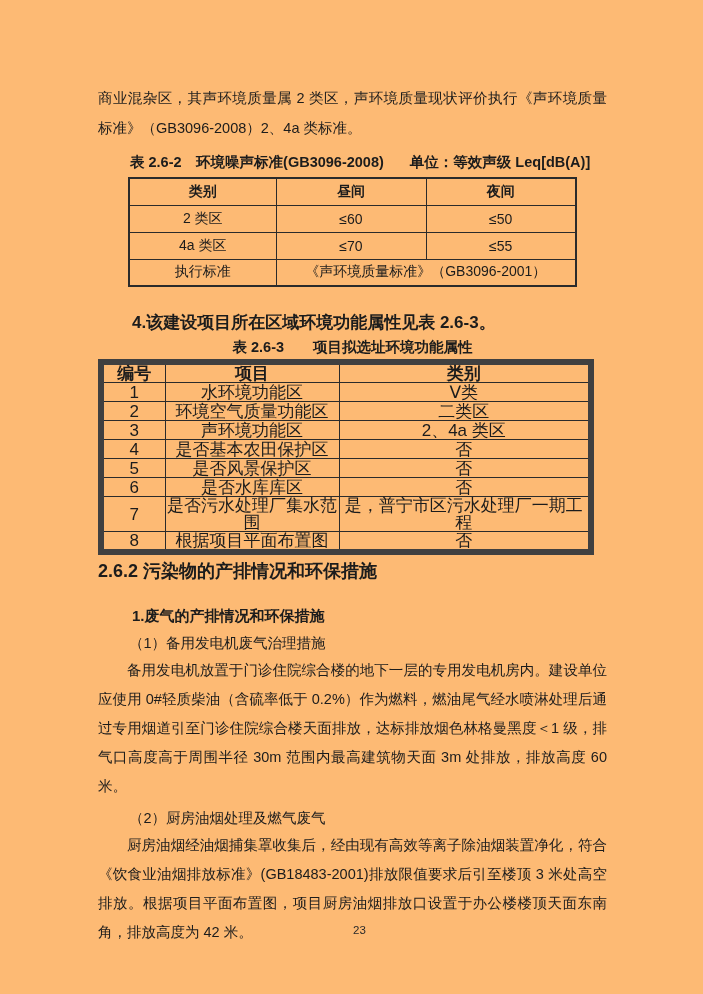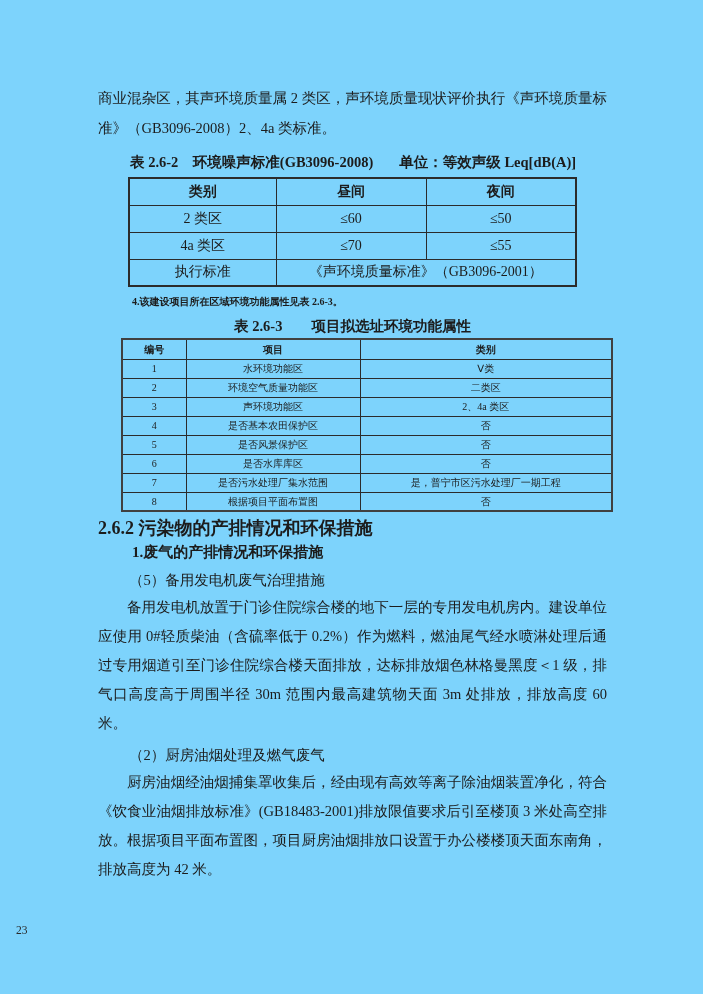--- a/index.html
+++ b/index.html
@@ -2,22 +2,22 @@
 <html><head>
 <meta charset="utf-8">
 <style>
   * { margin: 0; padding: 0; box-sizing: border-box; }
   html, body { background: #ffffff; }
   .page {
     position: relative;
     width: 703px;
     height: 994px;
     margin: 0 auto;
-    background: #7dd3fc;
-    font-family: Liberation Serif, serif;
+    background: #fdba74;
+    font-family: Liberation Sans, sans-serif;
     color: #1c1c1c;
     padding: 84px 96px 0 98px;
     overflow: hidden;
   }
   .body-text {
     font-size: 14.5px;
     line-height: 29.5px;
     text-align: justify;
   }
   .tbl-title-row {
@@ -40,61 +40,61 @@
     border: 1px solid #2b2b2b;
     height: 27px;
     text-align: center;
     vertical-align: middle;
     font-size: 14px;
     font-weight: normal;
   }
   table.t1 thead th { font-weight: bold; }
   .note4 {
     font-weight: bold;
-    font-size: 10px;
+    font-size: 17px;
     padding-left: 34px;
-    margin-top: 4px;
+    margin-top: 25px;
     line-height: 21px;
   }
   .t2-title {
     font-weight: bold;
     font-size: 14.5px;
     text-align: center;
     margin: 4px 0 2px;
     line-height: 20px;
     white-space: pre-wrap;
   }
   table.t2 {
     border-collapse: collapse;
     table-layout: fixed;
-    margin-left: 23px;
+    margin-left: 0;
     width: 490px;
-    border: 2px solid #404040;
-    font-size: 10px;
+    border: 6px solid #404040;
+    font-size: 17px;
   }
   table.t2 th, table.t2 td {
     border: 1px solid #2b2b2b;
     height: 19px;
     text-align: center;
     vertical-align: middle;
     font-weight: normal;
     line-height: 17px;
   }
   table.t2 thead th { font-weight: bold; height: 20px; }
   .h262 {
     font-weight: bold;
     font-size: 18px;
     margin-top: 6px;
     line-height: 21px;
   }
   .sub1 {
     font-weight: bold;
     font-size: 15px;
     padding-left: 34px;
-    margin-top: 3px;
+    margin-top: 23px;
     line-height: 21px;
   }
   .item {
     font-size: 14.5px;
     padding-left: 31px;
     margin-top: 7px;
     line-height: 21px;
   }
   .para {
     font-size: 14.5px;
@@ -102,21 +102,21 @@
     text-align: justify;
     text-indent: 2em;
     margin-top: 2px;
   }
   .para sub { font-size: 10px; }
   .pagenum {
     position: absolute;
     left: 16px;
     right: 0;
     bottom: 58px;
-    text-align: left;
+    text-align: center;
     font-size: 11.5px;
     color: #2a2a2a;
   }
 </style>
 </head>
 <body>
 
 <div class="page">
 
   <p class="body-text">商业混杂区，其声环境质量属 2 类区，声环境质量现状评价执行《声环境质量标准》（GB3096-2008）2、4a 类标准。</p>
@@ -213,20 +213,20 @@
       <tr>
         <td>8</td>
         <td>根据项目平面布置图</td>
         <td>否</td>
       </tr>
     </tbody>
   </table>
 
   <p class="h262">2.6.2 污染物的产排情况和环保措施</p>
   <p class="sub1">1.废气的产排情况和环保措施</p>
-  <p class="item">（5）备用发电机废气治理措施</p>
+  <p class="item">（1）备用发电机废气治理措施</p>
   <p class="para">备用发电机放置于门诊住院综合楼的地下一层的专用发电机房内。建设单位应使用 0#轻质柴油（含硫率低于 0.2%）作为燃料，燃油尾气经水喷淋处理后通过专用烟道引至门诊住院综合楼天面排放，达标排放烟色林格曼黑度＜1 级，排气口高度高于周围半径 30m 范围内最高建筑物天面 3m 处排放，排放高度 60 米。</p>
   <p class="item">（2）厨房油烟处理及燃气废气</p>
   <p class="para">厨房油烟经油烟捕集罩收集后，经由现有高效等离子除油烟装置净化，符合《饮食业油烟排放标准》(GB18483-2001)排放限值要求后引至楼顶 3 米处高空排放。根据项目平面布置图，项目厨房油烟排放口设置于办公楼楼顶天面东南角，排放高度为 42 米。</p>
 
   <div class="pagenum">23</div>
 
 </div>
 
 </body></html>

